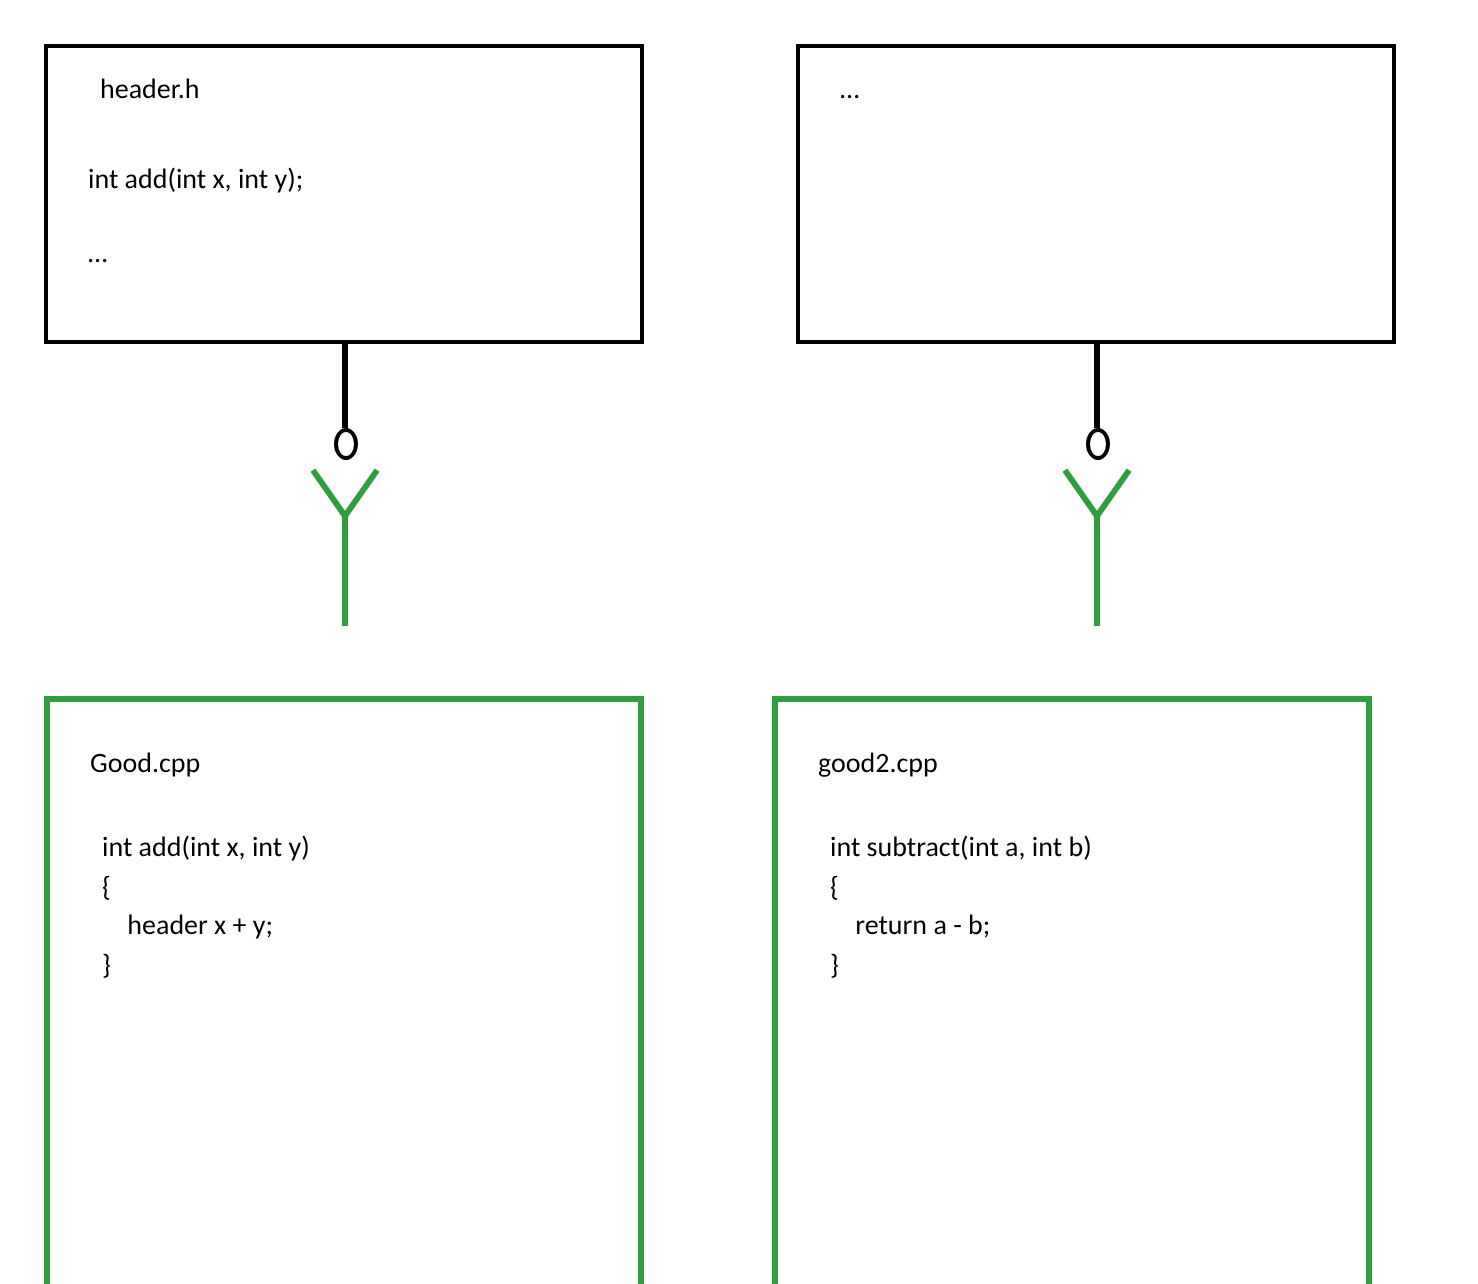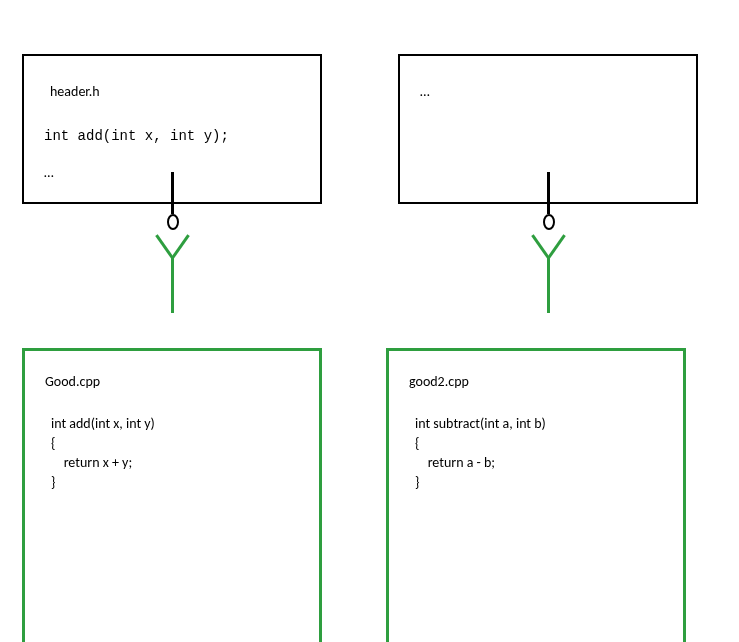--- a/index.html
+++ b/index.html
@@ -14,30 +14,28 @@
       width: 739px;
       height: 642px;
       position: relative;
     }
     .header-box {
       position: absolute;
       width: 300px;
       height: 150px;
       border: 2.5px solid #000000;
       background: #ffffff;
-      padding: 27px 20px;
-      margin-top: 32px;
+      padding: 12px 20px;
     }
     .header-title {
       margin-bottom: 28px;
       margin-left: 6px;
     }
     .header-decl {
       margin-bottom: 20px;
-      font-family: Liberation Mono, monospace;
     }
     .header-ellipsis {
       margin-left: 0;
     }
     .impl-box {
       position: absolute;
       width: 300px;
       height: 332px;
       border: 3px solid #2e9e3f;
       background: #ffffff;
@@ -104,21 +102,21 @@
 
 <div class="connector-y-left" style="left:171px; top:230px;"></div>
 <div class="connector-y-right" style="left:171px; top:230px;"></div>
 
 <div class="connector-y-stem" style="left:171px; top:258px;"></div>
 
 <div class="impl-box" style="left:22px; top:313px;">
   <div class="impl-title">Good.cpp</div>
   <div class="impl-code">int add(int x, int y)
 {
-    return x + y;
+    header x + y;
 }</div>
 </div>
 
 <div class="header-box" style="left:398px; top:22px;">
   <div class="header-ellipsis">…</div>
 </div>
 
 <div class="connector-stem" style="left:547px; top:172px;"></div>
 <div class="connector-circle" style="left:543px; top:214px;"></div>
 <div class="connector-y-left" style="left:547px; top:230px;"></div>

